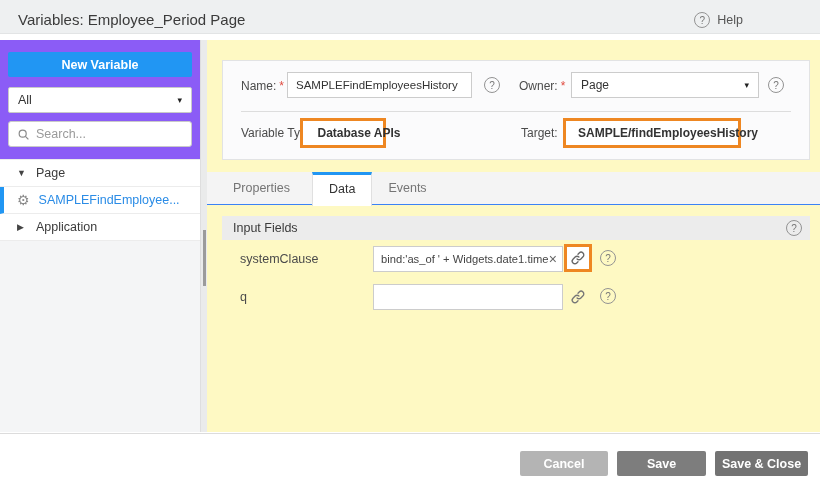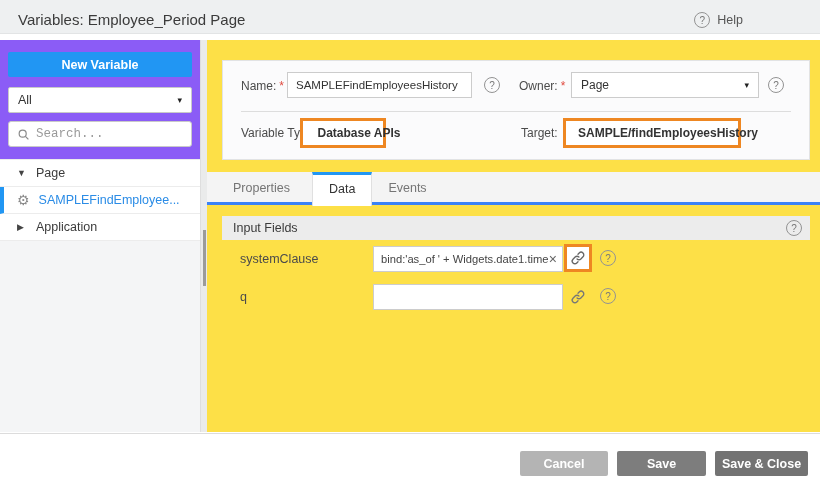--- a/index.html
+++ b/index.html
@@ -25,52 +25,52 @@
   .btn-new { display:block; width:100%; height:25px; background:#2196f3; color:#fff;
     border:none; border-radius:2px; font-weight:bold; font-size:12.5px;
     font-family:inherit; cursor:pointer; }
   .select-box { margin-top:10px; height:26px; border:1px solid #c9c9c9; border-radius:2px;
     background:#fff; display:flex; align-items:center; justify-content:space-between;
     padding:0 9px; font-size:12.5px; color:#333; cursor:pointer; }
   .caret { font-size:9px; color:#222; }
   .search-box { margin-top:8px; height:26px; border:1px solid #c9c9c9; border-radius:3px;
     background:#fff; display:flex; align-items:center; gap:6px; padding:0 8px; }
   .search-box input { border:none; outline:none; flex:1; min-width:0;
-    font-size:12.5px; color:#333; font-family:Liberation Mono, monospace; }
+    font-size:12.5px; color:#333; font-family:Liberation Sans, sans-serif; }
   .search-box input::placeholder { color:#9a9a9a; }
   .tree { border-top:1px solid #ececec; }
   .tree-row { height:27px; display:flex; align-items:center; gap:9px; padding-left:17px;
     font-size:12.5px; color:#3b3b3b; border-bottom:1px solid #ececec; cursor:pointer;
     background:#fff; }
   .tree-row .arrow { font-size:9px; color:#444; width:10px; flex:0 0 auto; }
   .tree-row.selected { border-left:4px solid #2196f3; padding-left:13px; color:#2b8ce6; }
   .gear { font-size:14px; color:#8a8a8a; line-height:1; }
   .sb-empty { flex:1; background:#f4f5f6; }
   
   .gutter { position:absolute; left:200px; top:40px; width:7px; height:392px;
     background:#eaebeb; border-left:1px solid #dedede; }
   .thumb { position:absolute; left:2px; top:190px; width:3px; height:56px; background:#9b9b9b; }
   
-  .main { position:absolute; left:207px; top:40px; width:613px; height:392px; background:#fde047; }
+  .main { position:absolute; left:207px; top:40px; width:613px; height:392px; background:#fef9c3; }
   .form-card { position:absolute; left:15px; top:20px; width:588px; height:100px;
     background:#fbfbfc; border:1px solid #e2e3e4; }
   .fl { position:absolute; font-size:12px; color:#4b4b4b; white-space:nowrap; }
   .req { color:#e04a3f; margin-left:3px; }
   .text-input { position:absolute; height:26px; border:1px solid #cccccc; background:#fff;
     font-size:11.5px; color:#333; padding:0 8px; font-family:inherit; outline:none; }
   .owner-select { position:absolute; height:26px; border:1px solid #cccccc; background:#fff;
     display:flex; align-items:center; justify-content:space-between; padding:0 9px;
     font-size:12px; color:#333; cursor:pointer; }
   .card-divider { position:absolute; left:18px; right:18px; top:50px; border-top:1px solid #dddddd; }
   .orange-box { position:absolute; border:3px solid #ee8722; background:#fff;
     display:flex; align-items:center; justify-content:center;
     font-size:12px; font-weight:bold; color:#333; white-space:nowrap;padding-left:32px; }
   
   .tabstrip { position:absolute; left:0; top:132px; width:613px; height:33px;
-    background:#f4f4f4; border-bottom:3px solid #3b82f6; display:flex; padding-left:10px;text-align:right; }
+    background:#f4f4f4; border-bottom:1px solid #3b82f6; display:flex; padding-left:10px;text-align:right; }
   .tab { height:33px; line-height:33px; padding:0 16px; font-size:12.5px; color:#757575;
     cursor:pointer; }
   .tab.active { background:#fff; color:#333; border-top:3px solid #2196f3;
     border-left:1px solid #e0e0e0; border-right:1px solid #e0e0e0;
     line-height:29px; height:34px;margin-left:6px; }
   
   .section-bar { position:absolute; left:15px; top:176px; width:588px; height:24px;
     background:#ececec; display:flex; align-items:center; padding:0 11px;
     font-size:12.5px; color:#3b3b3b; }
   .section-bar .qmark { position:absolute; right:8px; top:4px; }

